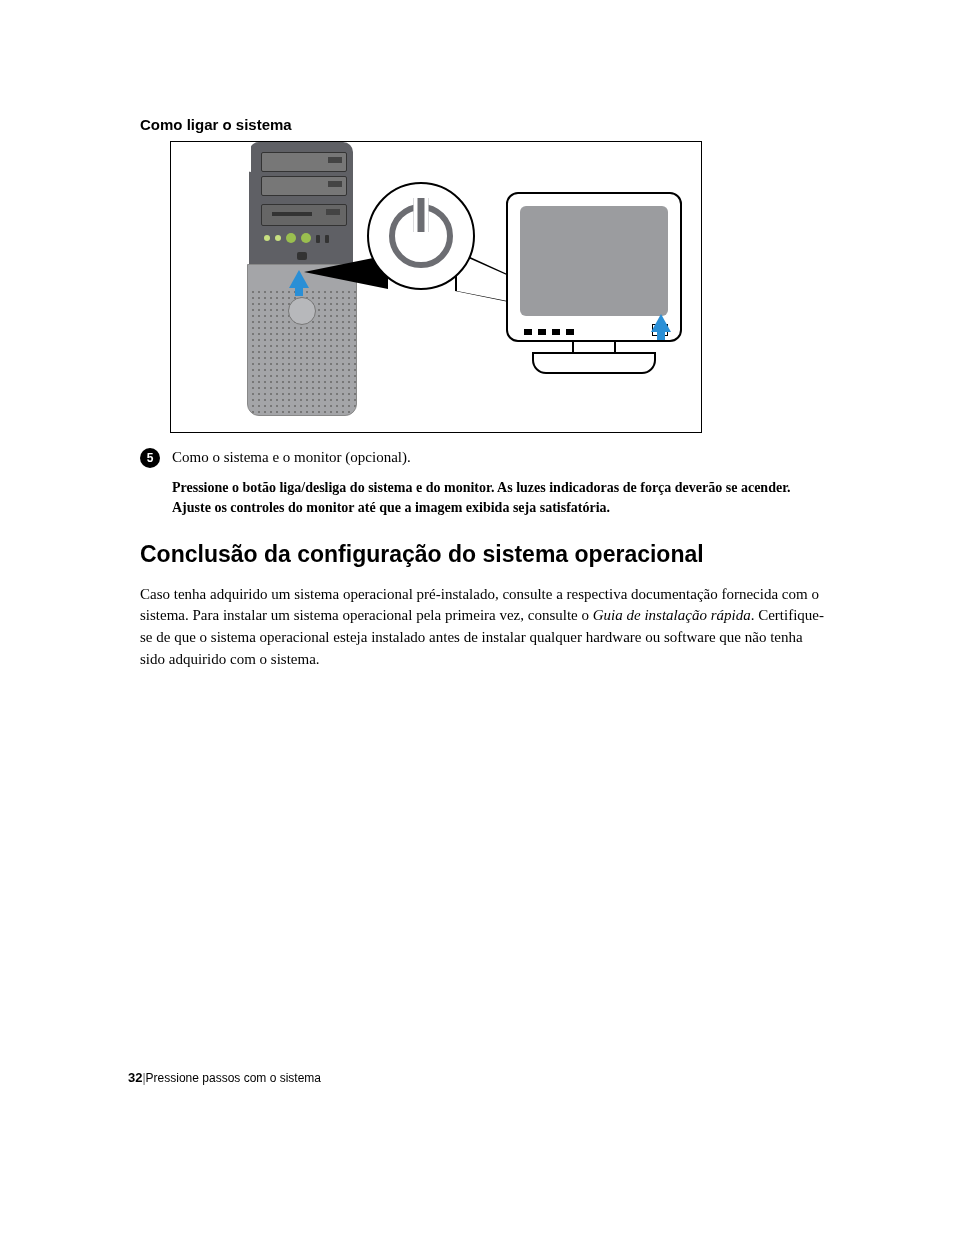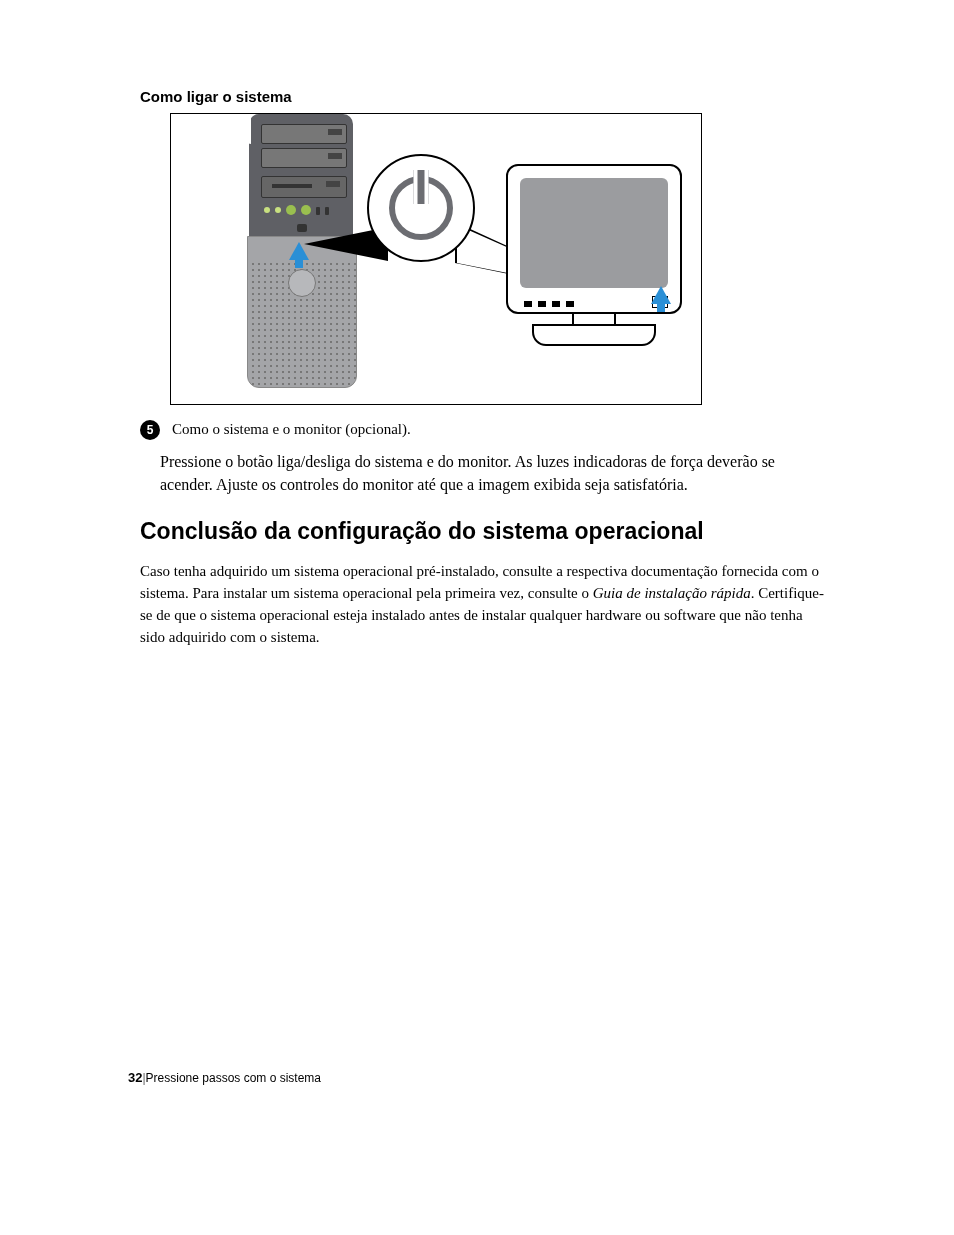--- a/index.html
+++ b/index.html
@@ -6,21 +6,21 @@
     margin: 0;
     padding: 0;
     background: #fff;
     font-family: Georgia, 'Times New Roman', serif;
     color: #000;
     width: 954px;
     height: 1235px;
     position: relative;
   }
   .page {
-    padding: 88px 130px 0 140px;
+    padding: 116px 130px 0 140px;
   }
   .section-heading {
     font-family: Arial, Helvetica, sans-serif;
     font-weight: bold;
     font-size: 15px;
     color: #000;
     margin-bottom: 8px;
   }
   .figure-box {
     margin-left: 30px;
@@ -226,24 +226,25 @@
     font-size: 12px;
     display:flex; align-items:center; justify-content:center;
     margin-top: 1px;
   }
   .step-text {
     font-size: 15px;
     line-height: 1.4;
     font-family: Georgia, serif;
   }
   .step-body {
-    margin-left: 20px;
-    font-size: 16px;
+    margin-left: 32px;
+    font-size: 14px;
     line-height: 1.45;
     margin-bottom: 22px;
+    font-weight: bold;
   }
   h2.big {
     font-family: Arial, Helvetica, sans-serif;
     font-weight: bold;
     font-size: 23px;
     margin: 10px 0 16px 0;
   }
   .para {
     font-size: 15px;
     line-height: 1.45;

